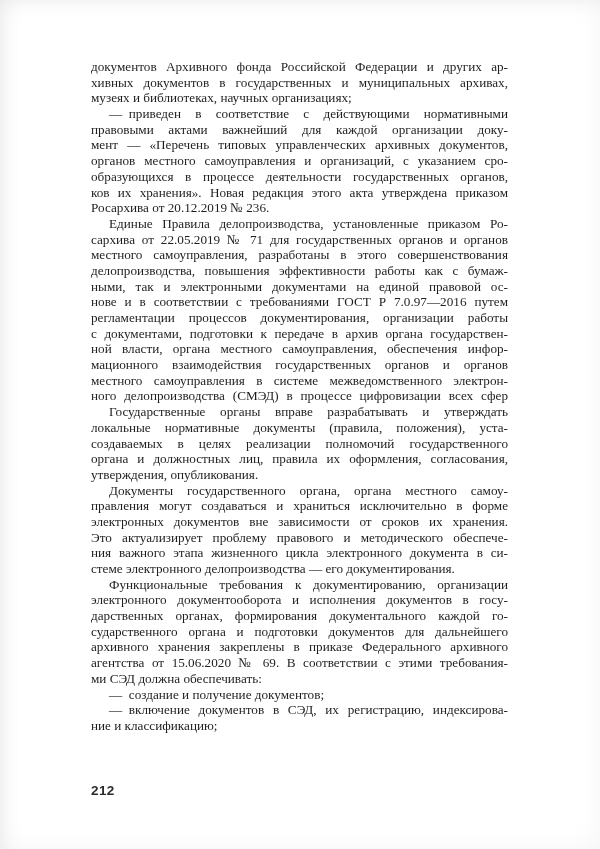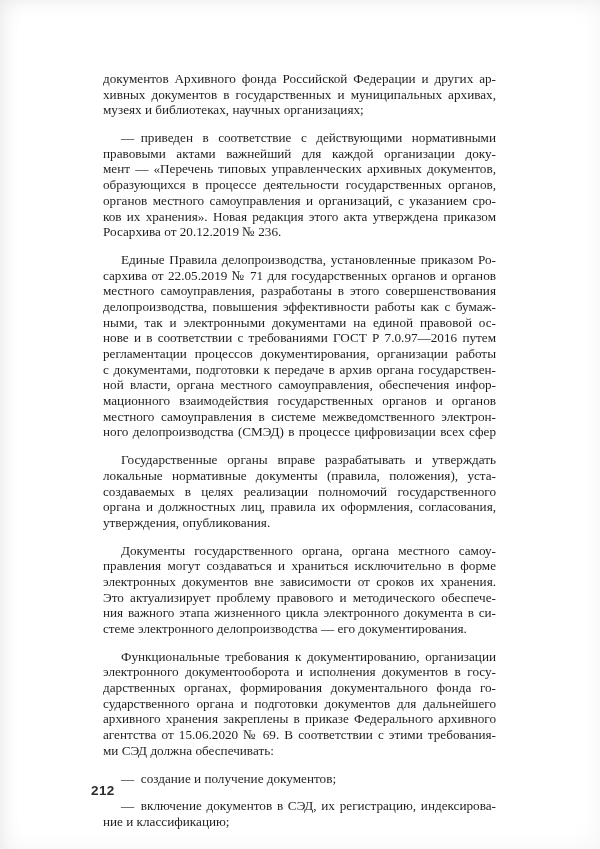--- a/index.html
+++ b/index.html
@@ -16,21 +16,21 @@
     box-shadow: inset 0 0 26px rgba(0,0,0,0.045), inset 14px 10px 24px -18px rgba(0,0,0,0.10);
     font-family: "Liberation Serif", "DejaVu Serif", serif;
   }
   .text-block {
     position: absolute;
     left: 91px;
     top: 59px;
     width: 417px;
   }
   .paragraph {
-    margin: 12px;
+    margin: 0;
     padding: 0;
   }
   .line {
     font-family: "Liberation Serif", "DejaVu Serif", serif;
     font-size: 13.2px;
     line-height: 15.68px;
     color: #1e1e1e;
     text-align: justify;
     text-align-last: justify;
   }
@@ -59,22 +59,22 @@
   <div class="text-block">
       <div class="paragraph">
         <div class="line">документов Архивного фонда Российской Федерации и других ар-</div>
         <div class="line">хивных документов в государственных и муниципальных архивах,</div>
         <div class="line last">музеях и библиотеках, научных организациях;</div>
       </div>
       <div class="paragraph">
         <div class="line first">— приведен в соответствие с действующими нормативными</div>
         <div class="line">правовыми актами важнейший для каждой организации доку-</div>
         <div class="line">мент — «Перечень типовых управленческих архивных документов,</div>
+        <div class="line">органов местного самоуправления и организаций, с указанием сро-</div>
         <div class="line">образующихся в процессе деятельности государственных органов,</div>
-        <div class="line">органов местного самоуправления и организаций, с указанием сро-</div>
         <div class="line">ков их хранения». Новая редакция этого акта утверждена приказом</div>
         <div class="line last">Росархива от 20.12.2019 № 236.</div>
       </div>
       <div class="paragraph">
         <div class="line first">Единые Правила делопроизводства, установленные приказом Ро-</div>
         <div class="line">сархива от 22.05.2019 № 71 для государственных органов и органов</div>
         <div class="line">местного самоуправления, разработаны в этого совершенствования</div>
         <div class="line">делопроизводства, повышения эффективности работы как с бумаж-</div>
         <div class="line">ными, так и электронными документами на единой правовой ос-</div>
         <div class="line">нове и в соответствии с требованиями ГОСТ Р 7.0.97—2016 путем</div>
@@ -96,21 +96,21 @@
         <div class="line first">Документы государственного органа, органа местного самоу-</div>
         <div class="line">правления могут создаваться и храниться исключительно в форме</div>
         <div class="line">электронных документов вне зависимости от сроков их хранения.</div>
         <div class="line">Это актуализирует проблему правового и методического обеспече-</div>
         <div class="line">ния важного этапа жизненного цикла электронного документа в си-</div>
         <div class="line last">стеме электронного делопроизводства — его документирования.</div>
       </div>
       <div class="paragraph">
         <div class="line first">Функциональные требования к документированию, организации</div>
         <div class="line">электронного документооборота и исполнения документов в госу-</div>
-        <div class="line">дарственных органах, формирования документального фонда го-</div>
+        <div class="line">дарственных органах, формирования документального каждой го-</div>
         <div class="line">сударственного органа и подготовки документов для дальнейшего</div>
         <div class="line">архивного хранения закреплены в приказе Федерального архивного</div>
         <div class="line">агентства от 15.06.2020 № 69. В соответствии с этими требования-</div>
         <div class="line last">ми СЭД должна обеспечивать:</div>
       </div>
       <div class="paragraph">
         <div class="line first last">— создание и получение документов;</div>
       </div>
       <div class="paragraph">
         <div class="line first">— включение документов в СЭД, их регистрацию, индексирова-</div>

